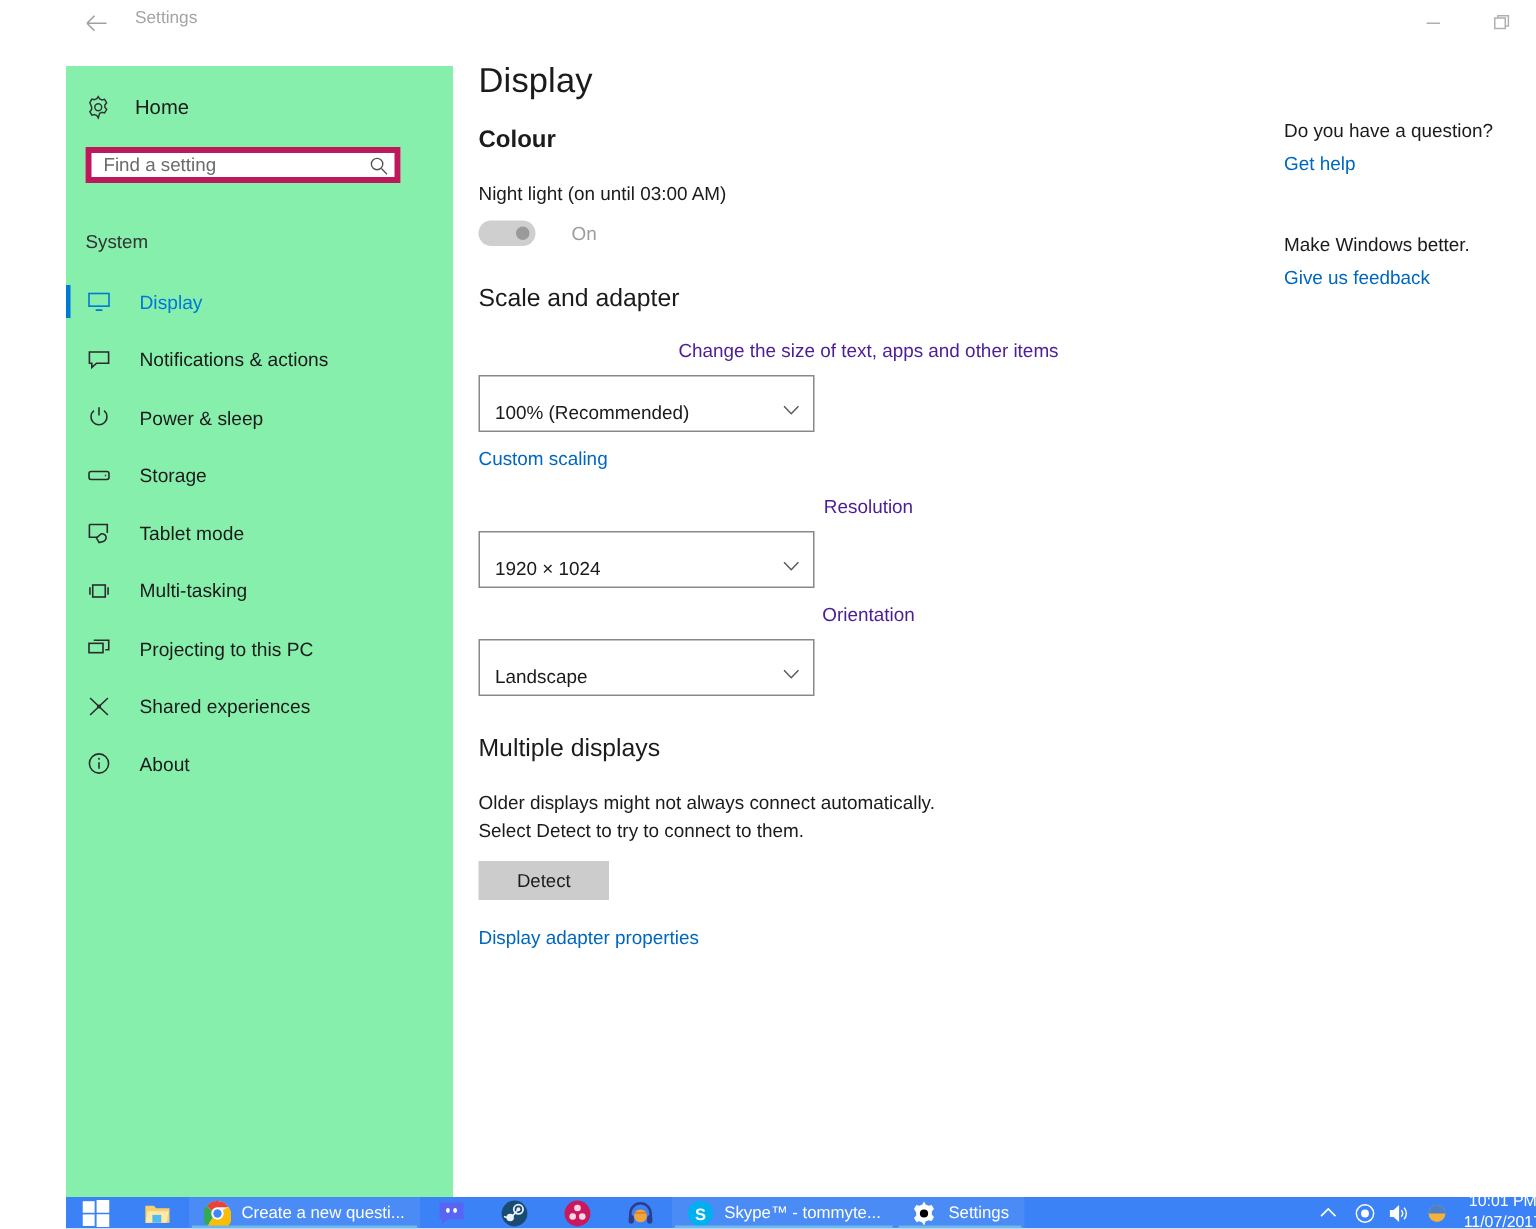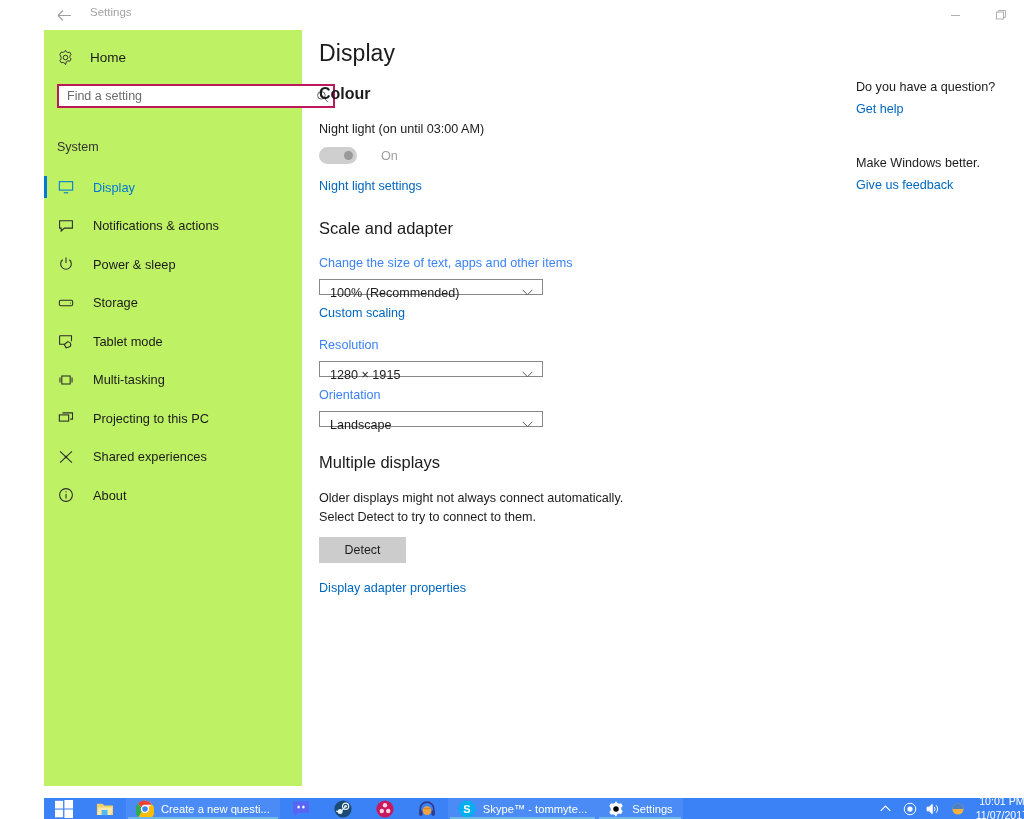--- a/index.html
+++ b/index.html
@@ -37,35 +37,35 @@
   }
   .wc {
     width: 45px; height: 30px;
     display: flex; align-items: center; justify-content: center;
     color: #b0b0b0;
   }
   .wc svg { display: block; }
 
   
   .sidebar {
-    position: absolute; left: 0; top: 30px;
+    position: absolute; left: 0; top: 44px;
     width: 258px; height: 756px;
-    background: #bef264;
+    background: #86efac;
   }
   .home-row {
     position: absolute; left: 12px; top: 18px;
     display: flex; align-items: center; gap: 16px;
   }
   .home-row .ico { width: 18px; height: 18px; display:flex; align-items:center; justify-content:center; color:#333; }
   .home-label { font-size: 13.5px; color: #1b1b1b; }
 
   .searchbox {
     position: absolute; left: 13px; top: 54px;
-    width: 278px; height: 24px;
-    border: 2px solid #be185d;
+    width: 210px; height: 24px;
+    border: 4px solid #be185d;
     background: #ffffff;
     display: flex; align-items: center;
   }
   .search-input {
     flex: 1; border: none; outline: none;
     font-family: "Liberation Sans", sans-serif;
     font-size: 12.5px; color: #555;
     padding-left: 8px; background: transparent;
   }
   .search-input::placeholder { color: #6b6b6b; }
@@ -114,23 +114,23 @@
     width: 38px; height: 17px; border-radius: 9px;
     background: #cfcfcf; position: relative;
   }
   .toggle .knob {
     position: absolute; right: 4px; top: 4px;
     width: 9px; height: 9px; border-radius: 50%;
     background: #9a9a9a;
   }
   .toggle-label { font-size: 12.6px; color: #9d9d9d; }
 
-  .field-label { font-size: 12.6px; color: #3b82f6; }
+  .field-label { font-size: 12.6px; color: #4c1d95; text-align: center; }
   .combo {
-    width: 224px; height: 16px;
+    width: 224px; height: 38px;
     border: 1px solid #888888; background: #ffffff;
     display: flex; align-items: center; justify-content: space-between;
     padding: 12px 9px 0 10px;
     font-size: 12.6px; color: #1b1b1b;
   }
   .combo .chev { color: #5a5a5a; font-size: 10px; line-height: 1; }
 
   .detect-btn {
     width: 87px; height: 26px;
     background: #cccccc; border: none;
@@ -349,41 +349,40 @@
 
     <div style="margin-top:17px" class="body-text muted">Night light (on until 03:00 AM)</div>
 
     <div class="toggle-row" style="margin-top:9px">
       <div class="toggle">
         <div class="knob"></div>
       </div>
       <span class="toggle-label">On</span>
     </div>
 
-    <div style="margin-top:15px" class="link">Night light settings</div>
 
     <div style="margin-top:26px" class="sec-title reg">Scale and adapter</div>
 
     <div style="margin-top:18px" class="field-label">Change the size of text, apps and other items</div>
 
     <div class="combo" style="margin-top:9px">
       <span>100% (Recommended)</span>
       <span class="chev">
         <svg width="11" height="7" viewBox="0 0 11 7" fill="none" stroke="currentColor" stroke-width="1">
             <path d="M.7.8l4.8 5 4.8-5"></path>
           </svg>
       </span>
     </div>
 
     <div style="margin-top:11px" class="link">Custom scaling</div>
 
     <div style="margin-top:18px" class="field-label">Resolution</div>
 
     <div class="combo" style="margin-top:9px">
-      <span>1280 × 1915</span>
+      <span>1920 × 1024</span>
       <span class="chev">
         <svg width="11" height="7" viewBox="0 0 11 7" fill="none" stroke="currentColor" stroke-width="1">
             <path d="M.7.8l4.8 5 4.8-5"></path>
           </svg>
       </span>
     </div>
 
     <div style="margin-top:11px" class="field-label">Orientation</div>
 
     <div class="combo" style="margin-top:9px">

